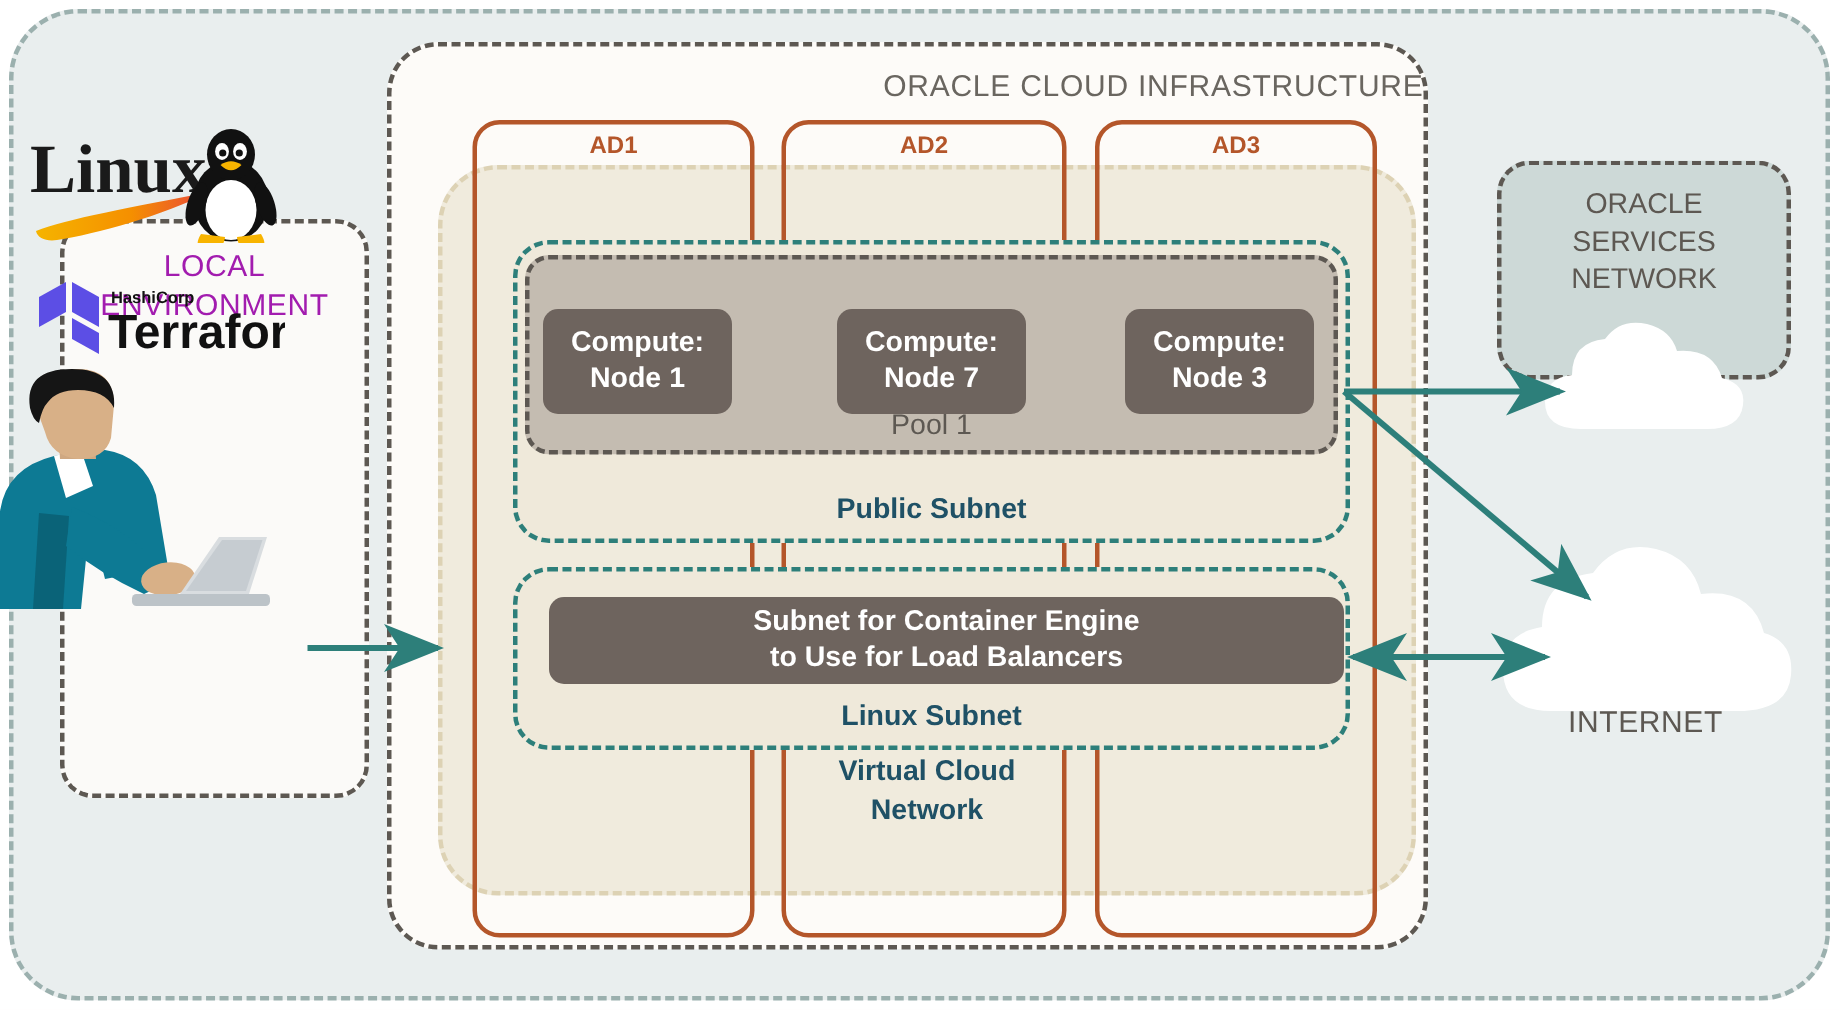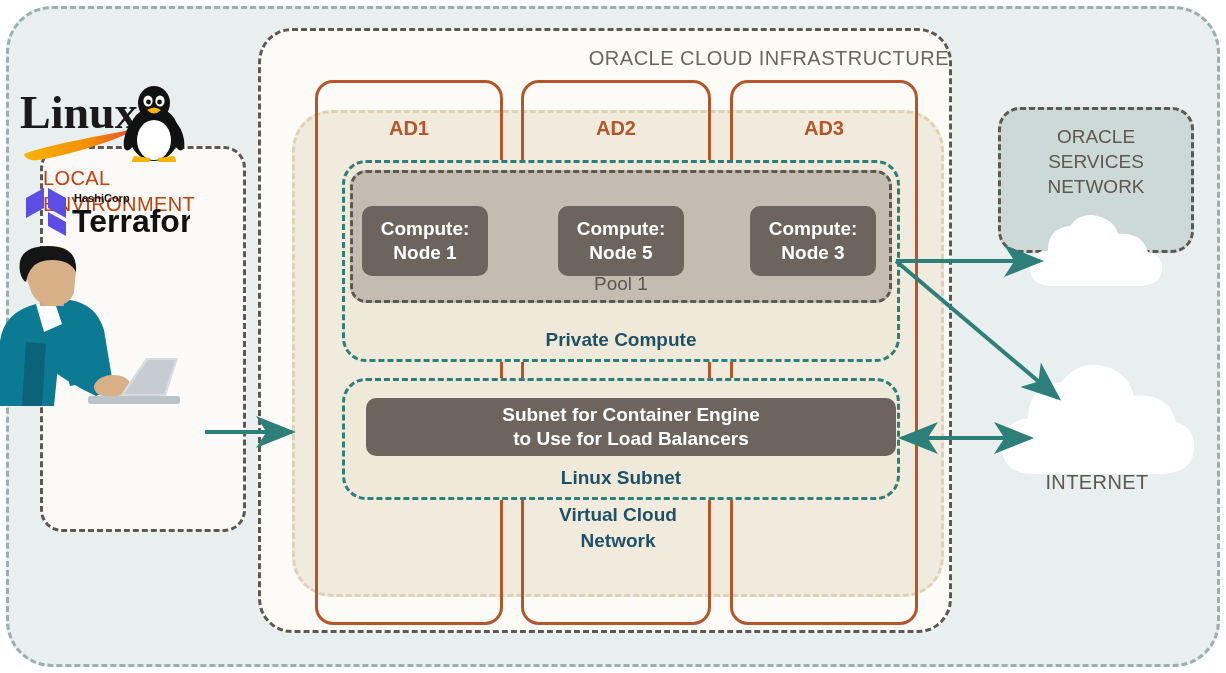--- a/index.html
+++ b/index.html
@@ -11,22 +11,22 @@
     position:absolute;left:6px;top:6px;width:1214px;height:661px;
     background:#e9eeee;border:3px dashed #9bb0ae;border-radius:46px;box-sizing:border-box;
   }
 
   
   .local-env{
     position:absolute;left:40px;top:146px;width:206px;height:386px;
     background:#fbfaf8;border:3px dashed #5d5852;border-radius:22px;box-sizing:border-box;
   }
   .local-env-title{
-    position:absolute;left:0;top:16px;width:100%;
-    color:#c2410c;font-size:20px;line-height:26px;letter-spacing:.4px;
+    position:absolute;left:0;top:16px;width:100%;text-align:center;
+    color:#a21caf;font-size:20px;line-height:26px;letter-spacing:.4px;
   }
 
   
   .linux-logo{position:absolute;left:18px;top:76px;width:172px;height:86px;}
   .tf-logo{position:absolute;left:24px;top:186px;width:166px;height:52px;}
 
   
   .person{position:absolute;left:0px;top:246px;width:206px;height:150px;overflow:visible;}
 
   
@@ -52,21 +52,21 @@
   
   .ad{
     position:absolute;top:80px;height:545px;
     border:3px solid #b4562a;border-radius:18px;box-sizing:border-box;background:transparent;
   }
   .ad1{left:315px;width:188px;}
   .ad2{left:521px;width:190px;}
   .ad3{left:730px;width:188px;}
   .ad-label{
     position:absolute;left:0;top:6px;width:100%;text-align:center;
-    color:#b4562a;font-size:20px;font-weight:bold;margin-top:28px;
+    color:#b4562a;font-size:16px;font-weight:bold;
   }
 
   
   .subnet{
     position:absolute;border:3px dashed #2d7f7a;border-radius:24px;box-sizing:border-box;
     background:#efe9da;
   }
   .subnet-private{left:342px;top:160px;width:558px;height:202px;}
   .subnet-public{left:342px;top:378px;width:558px;height:122px;}
   .subnet-label{
@@ -216,37 +216,37 @@
     <div class="ad-label">AD1</div>
   </div>
   <div class="ad ad2">
     <div class="ad-label">AD2</div>
   </div>
   <div class="ad ad3">
     <div class="ad-label">AD3</div>
   </div>
 
   <div class="subnet subnet-private">
-    <div class="subnet-label">Private Compute</div>
+    <div class="subnet-label">Public Subnet</div>
   </div>
 
   <div class="pool">
     <div class="pool-label">Pool 1</div>
   </div>
 
   <div class="node node1">
     <span>
       <span>Compute:</span><br>
       <span>Node 1</span>
     </span>
   </div>
   <div class="node node2">
     <span>
       <span>Compute:</span><br>
-      <span>Node 5</span>
+      <span>Node 7</span>
     </span>
   </div>
   <div class="node node3">
     <span>
       <span>Compute:</span><br>
       <span>Node 3</span>
     </span>
   </div>
 
   <div class="subnet subnet-public">

